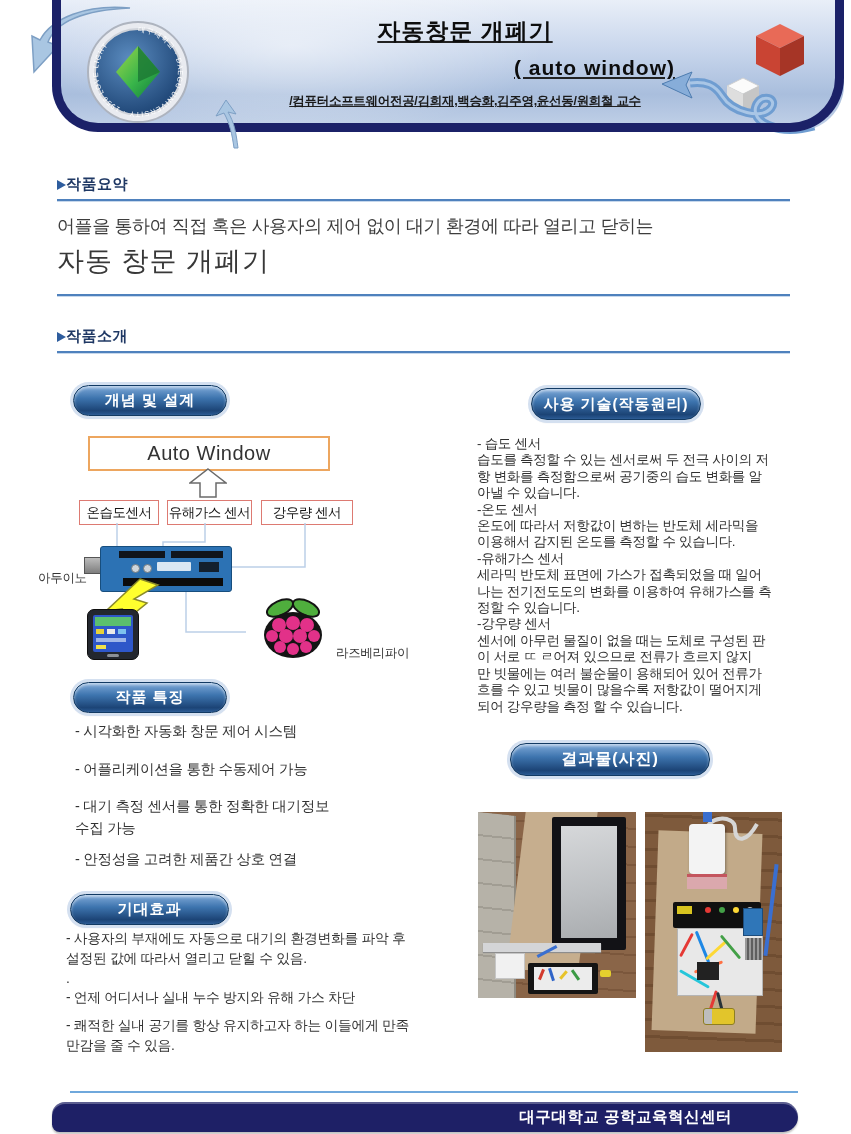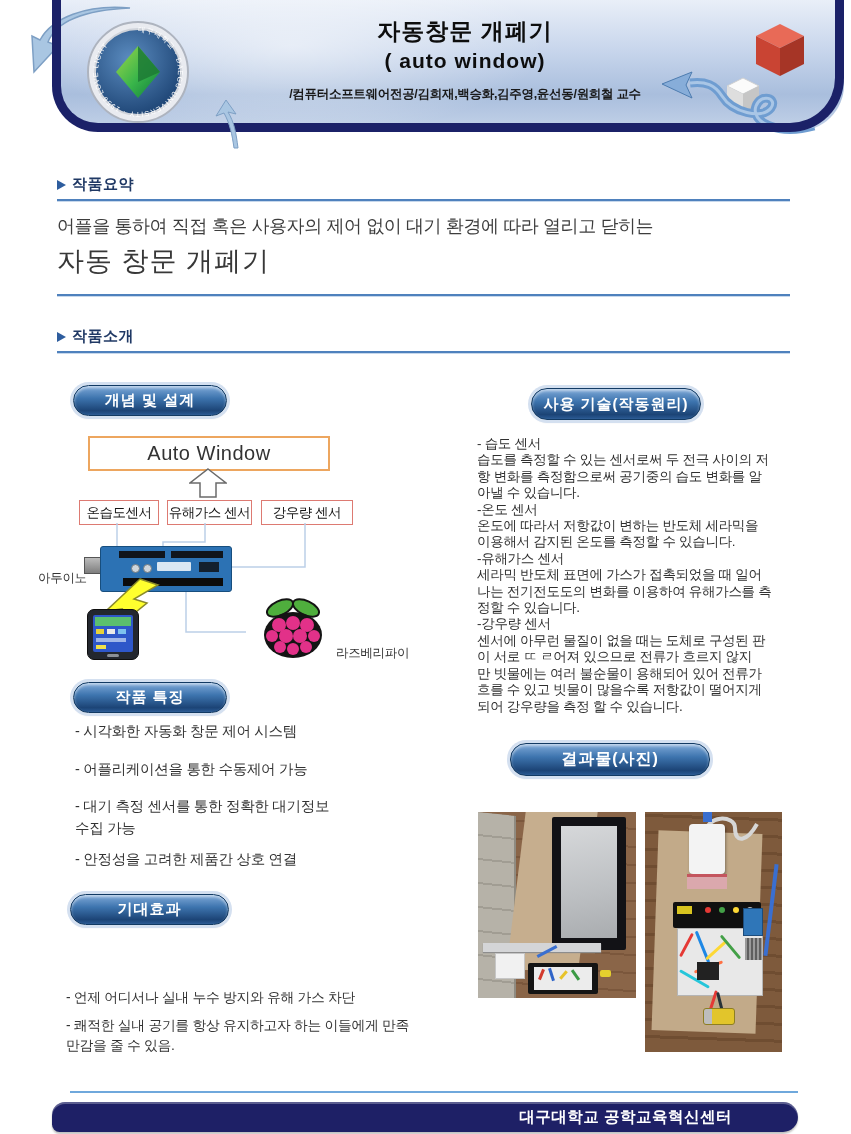--- a/index.html
+++ b/index.html
@@ -9,27 +9,27 @@
 
   
   #header{position:absolute;left:0;top:0;width:851px;height:152px;overflow:hidden;}
   .hdr-blue{position:absolute;left:55px;top:0;width:789px;height:131px;
     background:
       radial-gradient(ellipse 420px 150px at 30% 35%, rgba(255,255,255,.55), rgba(255,255,255,0) 60%),
       linear-gradient(180deg,#e9eff8 0%,#c8d6ec 38%,#a9bedd 72%,#c3d2e8 100%);
     border-radius:0 0 46px 42px;}
   .hdr-frame{position:absolute;left:52px;top:-52px;width:792px;height:184px;box-sizing:border-box;
     border:9px solid #1b2168;border-top:none;border-radius:0 0 54px 46px;pointer-events:none;}
-  .title-block{position:absolute;left:255px;top:16px;width:420px;text-align:center;}
+  .title-block{position:absolute;left:255px;top:16px;width:420px;text-align:center;text-decoration:underline;}
   .title-main{font-size:23px;font-weight:bold;color:#0d0d0d;letter-spacing:1px;}
-  .title-sub{font-size:21px;font-weight:bold;color:#0d0d0d;margin-top:2px;letter-spacing:1px;}
+  .title-sub{font-size:21px;font-weight:bold;color:#0d0d0d;margin-top:9px;letter-spacing:1px;text-align:right;}
   .title-authors{font-size:12.5px;font-weight:bold;color:#191919;margin-top:13px;letter-spacing:-0.3px;}
 
   
-  .sec-head{position:absolute;display:flex;align-items:center;gap:6px;
+  .sec-head{position:absolute;display:flex;align-items:center;
     font-size:15px;font-weight:bold;color:#1f3864;letter-spacing:0.5px;}
   .tri{width:0;height:0;border-top:5px solid transparent;border-bottom:5px solid transparent;
     border-left:9px solid #2e5d9e;}
   .rule{position:absolute;height:2px;background:#4f81bd;box-shadow:0 1px 0 #c7d8ec;}
 
   .sum-line1{position:absolute;font-size:18px;color:#3d3d3d;letter-spacing:-0.4px;}
   .sum-line2{position:absolute;font-size:27px;color:#383838;letter-spacing:1px;}
 
   
   .pill{position:absolute;display:flex;align-items:center;justify-content:center;
@@ -290,20 +290,23 @@
   <div class="lbl" style="left:336px;top:645px;">라즈베리파이</div>
 
   <div class="pill" style="left:73px;top:682px;width:152px;height:29px;font-size:15px;">작품 특징</div>
   <div class="feat-item" style="top:721px;">- 시각화한 자동화 창문 제어 시스템</div>
   <div class="feat-item" style="top:759px;">- 어플리케이션을 통한 수동제어 가능</div>
   <div class="feat-item" style="top:796px;">- 대기 측정 센서를 통한 정확한 대기정보
 수집 가능</div>
   <div class="feat-item" style="top:849px;">- 안정성을 고려한 제품간 상호 연결</div>
 
   <div class="pill" style="left:70px;top:894px;width:157px;height:29px;font-size:15px;">기대효과</div>
+  <div class="eff-item" style="top:929px;">- 사용자의 부재에도 자동으로 대기의 환경변화를 파악 후
+설정된 값에 따라서 열리고 닫힐 수 있음.
+.</div>
   <div class="eff-item" style="top:1016px;">- 쾌적한 실내 공기를 항상 유지하고자 하는 이들에게 만족
 만감을 줄 수 있음.</div>
   <div class="eff-item" style="top:988px;">- 언제 어디서나 실내 누수 방지와 유해 가스 차단</div>
 
   <div class="pill" style="left:531px;top:388px;width:168px;height:30px;font-size:15px;">사용 기술(작동원리)</div>
   <div class="tech-body">- 습도 센서
 습도를 측정할 수 있는 센서로써 두 전극 사이의 저
 항 변화를 측정함으로써 공기중의 습도 변화를 알
 아낼 수 있습니다.
 -온도 센서

